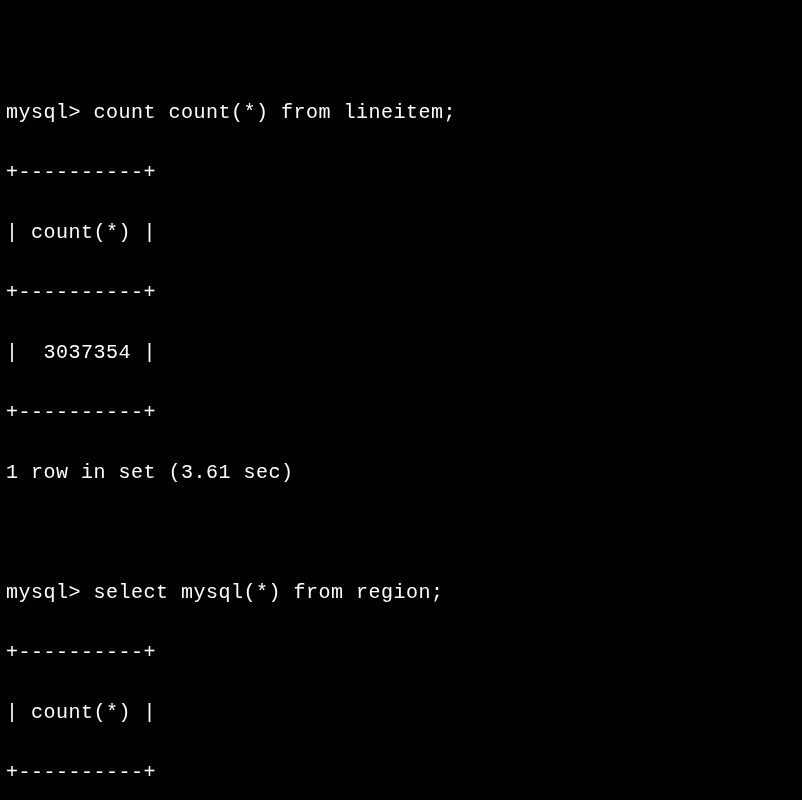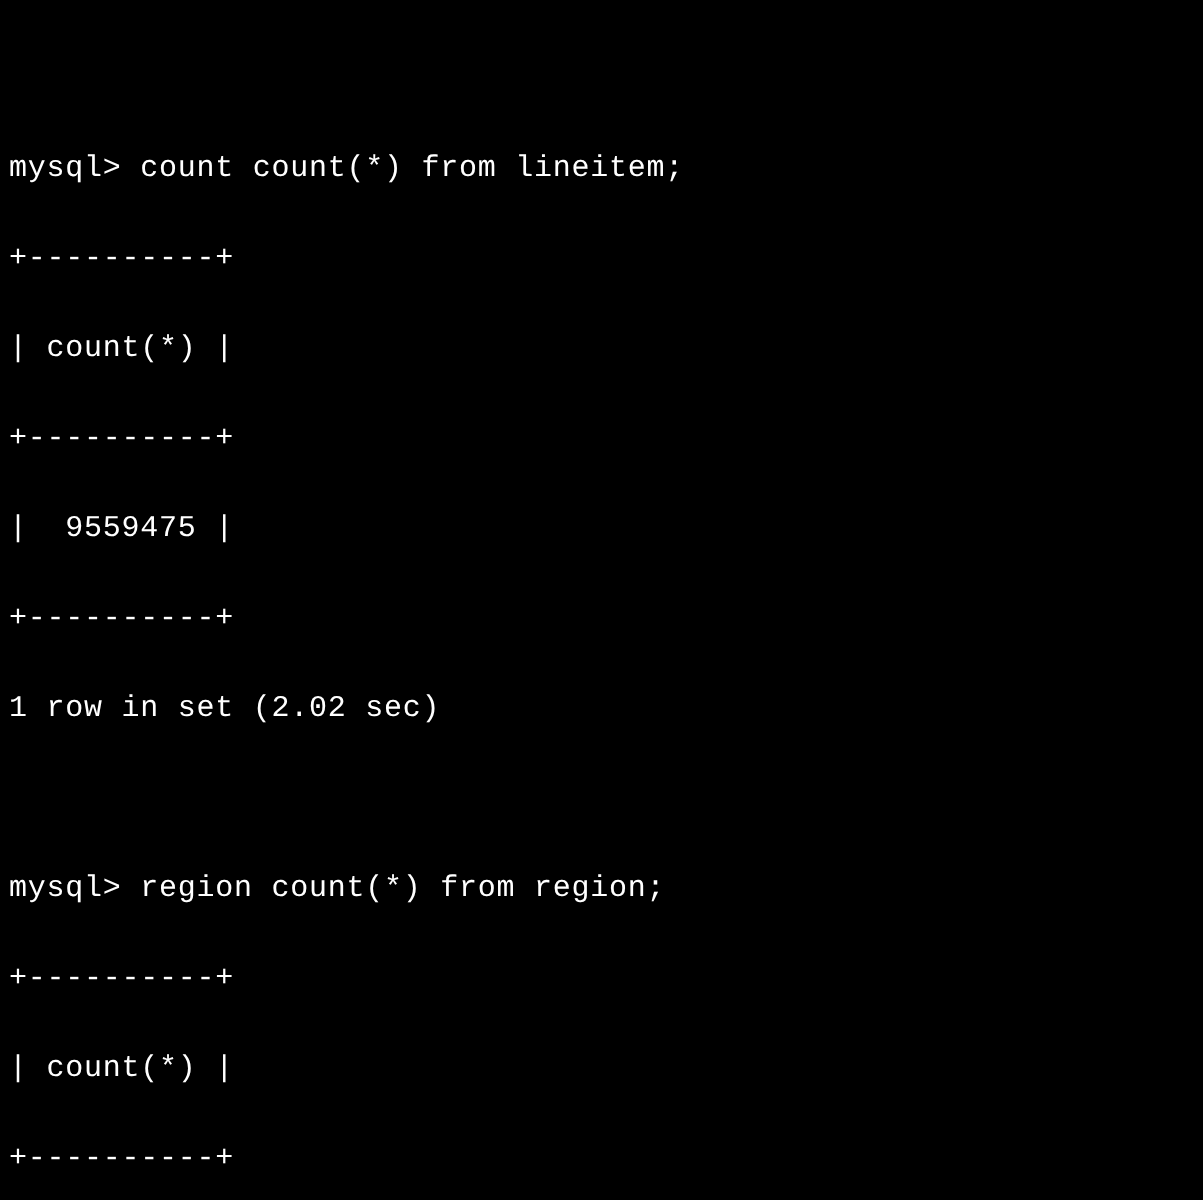--- a/index.html
+++ b/index.html
@@ -18,25 +18,25 @@
     }
   </style>
 </head>
 <body>
 
 
 <span class="line"><span>mysql&gt; </span><span>count count(*) from lineitem;</span></span>
 <span class="line">+----------+</span>
 <span class="line">| count(*) |</span>
 <span class="line">+----------+</span>
-<span class="line">|  9559475 |</span>
+<span class="line">|  3037354 |</span>
 <span class="line">+----------+</span>
-<span class="line">1 row in set (2.02 sec)</span>
+<span class="line">1 row in set (3.61 sec)</span>
 <span class="line"> </span>
-<span class="line"><span>mysql&gt; </span><span>region count(*) from region;</span></span>
+<span class="line"><span>mysql&gt; </span><span>select mysql(*) from region;</span></span>
 <span class="line">+----------+</span>
 <span class="line">| count(*) |</span>
 <span class="line">+----------+</span>
 
 
 
 
 
 
 

